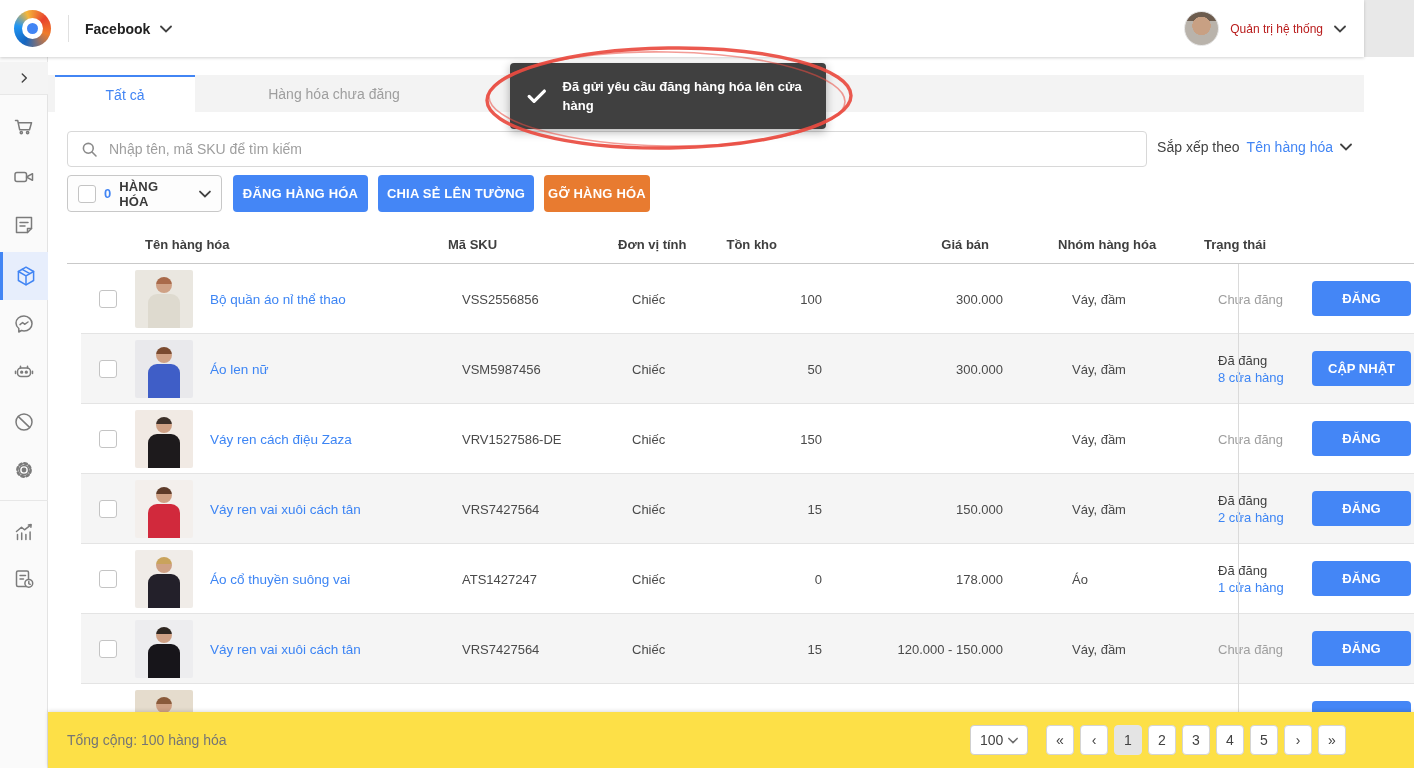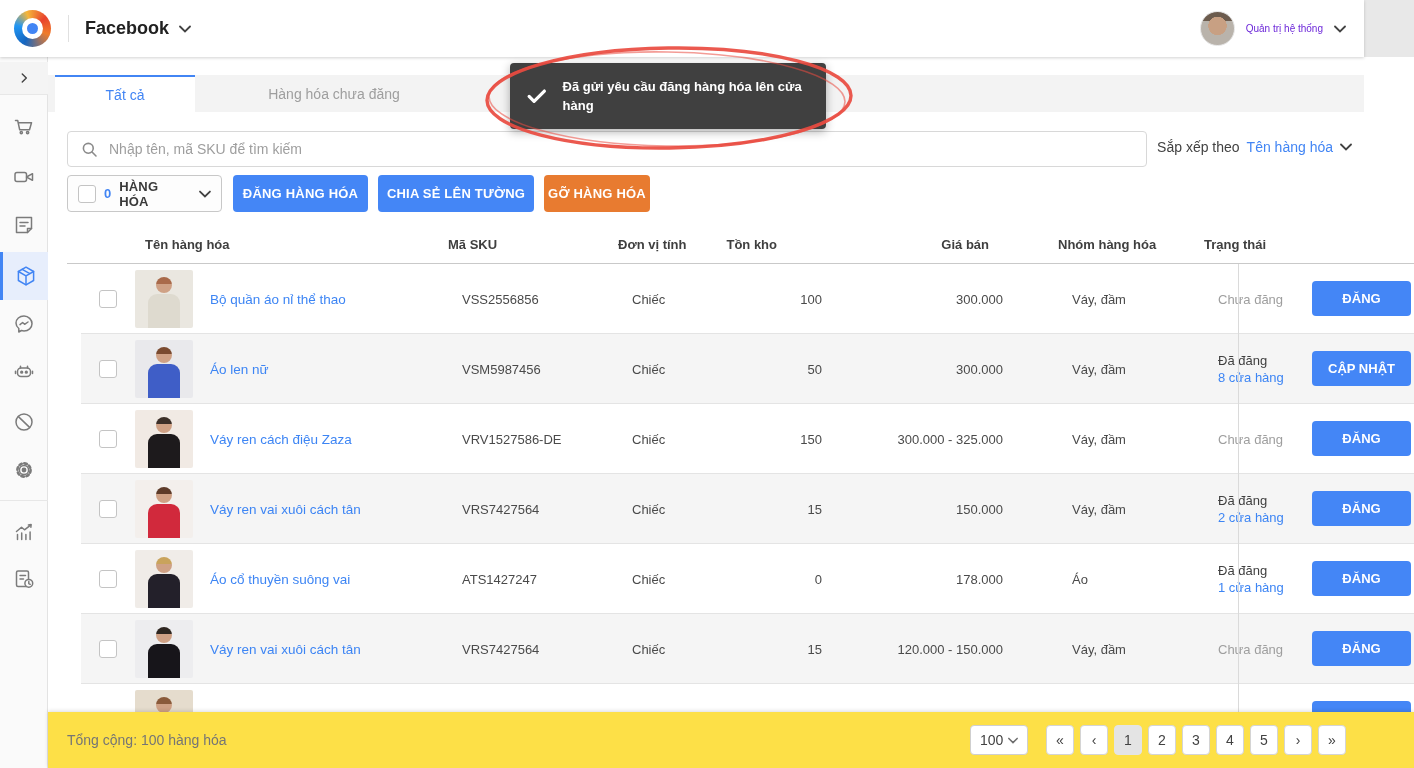--- a/index.html
+++ b/index.html
@@ -9,26 +9,26 @@
 
   
   .topbar { position:absolute; left:0; top:0; width:1364px; height:57px; background:#fff;
             box-shadow:0 1px 3px rgba(0,0,0,.18); z-index:30; }
   .logo { position:absolute; left:14px; top:10px; width:37px; height:37px; border-radius:50%;
           background:conic-gradient(from 210deg,#1565c0,#2196f3 70deg,#f5b63a 130deg,#e8432e 200deg,#f07c2a 260deg,#1565c0 360deg); }
   .logo::before { content:""; position:absolute; left:8px; top:8px; width:21px; height:21px; border-radius:50%; background:#fff; }
   .logo::after { content:""; position:absolute; left:13px; top:13px; width:11px; height:11px; border-radius:50%; background:#4285f4; }
   .topbar-div { position:absolute; left:68px; top:15px; width:1px; height:27px; background:#e0e0e0; }
   .channel { position:absolute; left:85px; top:0; height:57px; display:flex; align-items:center; gap:10px;
-             font-size:18px; font-weight:700; color:#212121; cursor:pointer; }
+             font-size:14px; font-weight:700; color:#212121; cursor:pointer; }
   .userbox { position:absolute; right:18px; top:0; height:57px; display:flex; align-items:center; gap:11px; cursor:pointer; }
   .avatar { width:35px; height:35px; border-radius:50%;
             background:radial-gradient(circle at 50% 42%,#c8a083 0 36%,rgba(0,0,0,0) 37%),
                        linear-gradient(180deg,#6c5c4e 0 26%,#b9b3ab 26%); border:1px solid #e4e4e4; }
-  .username { font-size:10px; color:#6d28d9; }
+  .username { font-size:12px; color:#b91c1c; }
   .chev { display:inline-block; }
 
   
   .sidebar { position:absolute; left:0; top:57px; width:48px; height:711px; background:#fafafa;
              border-right:1px solid #e3e3e3; z-index:20; }
   .sb-item { position:absolute; left:0; width:48px; height:48px; display:flex; align-items:center; justify-content:center; cursor:pointer; }
   .sb-item svg { stroke:#7b7b7b; fill:none; stroke-width:1.5; stroke-linecap:round; stroke-linejoin:round; }
   .sb-item.active { background:#e7eefc; border-left:3px solid #4285f4; }
   .sb-item.active svg { stroke:#4285f4; }
   .sb-top { position:absolute; left:0; top:5px; width:48px; height:33px; display:flex; align-items:center; justify-content:center;
@@ -302,21 +302,20 @@
         <button class="act">CẬP NHẬT</button>
       </div>
 
       <div class="row" style="top:140px">
         <span class="cb"></span>
         <div class="pimg p3"></div>
         <a class="pname">Váy ren cách điệu Zaza</a>
         <span class="cell" style="left:381px">VRV1527586-DE</span>
         <span class="cell" style="left:551px">Chiếc</span>
         <span class="cell r" style="left:621px;width:120px">150</span>
-        <span class="cell r" style="left:762px;width:160px">300.000 - 325.000</span>
         <span class="cell" style="left:991px">Váy, đầm</span>
         <div class="status">
           <span class="s1 muted">Chưa đăng</span>
         </div>
         <button class="act">ĐĂNG</button>
       </div>
 
       <div class="row even" style="top:210px">
         <span class="cb"></span>
         <div class="pimg p4"></div>

